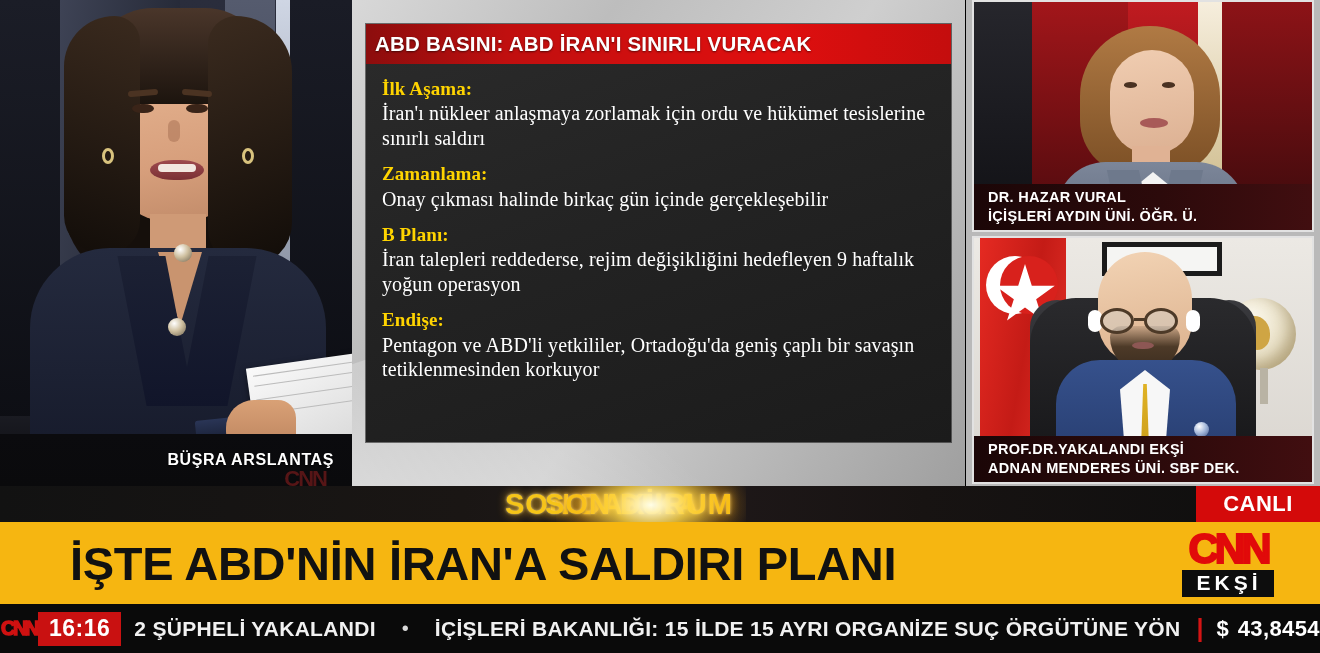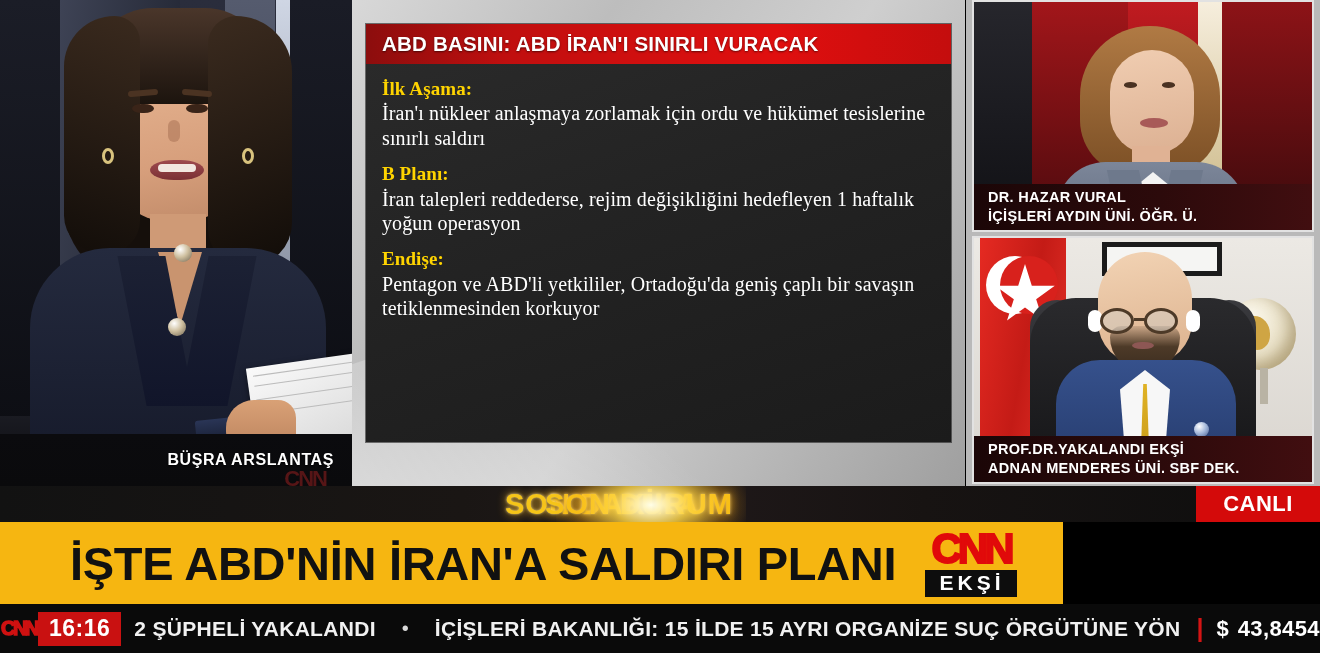--- a/index.html
+++ b/index.html
@@ -124,21 +124,21 @@
     transform:rotate(-18deg);
   }
   #infoboard{
     position:absolute; left:14px; top:24px; width:585px; height:418px;
     background:linear-gradient(160deg,#2b2b2b 0%,#232323 45%,#1b1b1b 100%);
     box-shadow:0 0 0 1px rgba(0,0,0,.5);
   }
   #board-title{
     height:40px; margin:0 0 0 0;
     background:linear-gradient(90deg,#8c0d0d 0%,#c00f0f 24%,#e00f0f 70%,#c40d0d 100%);
-    display:flex; align-items:center; padding-left:16px;
+    display:flex; align-items:center; padding-left:9px;
   }
   #board-title span{
     color:#fff; font-weight:bold; font-size:20.5px; letter-spacing:.2px;
     text-shadow:0 1px 2px rgba(0,0,0,.55);
   }
   .board-body{ padding:14px 16px 0 16px; }
   .blk{ margin-bottom:13px;font-family:Liberation Serif, serif; }
   .blk .lbl{
     color:#ffd400; font-weight:bold; font-size:19px; line-height:1.18;
     letter-spacing:.1px; display:block;
@@ -261,21 +261,21 @@
   #strip-word-b{ left:545px; }
 
   #canli-badge{
     position:absolute; right:0px; top:486px; width:124px; height:36px;
     background:#d40a0a; display:flex; align-items:center; justify-content:center;
   }
   #canli-badge span{ color:#fff; font-size:22px; font-weight:bold; letter-spacing:.5px; }
 
   
   #headline-bar{
-    position:absolute; left:0; top:522px; width:1063px; height:82px;
+    position:absolute; left:0; top:522px; width:1320px; height:82px;
     background:#f6b611;
     display:flex; align-items:center;
   }
   #headline-text{
     margin-left:70px; color:#111; font-size:47px; font-weight:bold;
     letter-spacing:-.3px; white-space:nowrap;
   }
   #cnnturk-logo{
     position:absolute; right:12px; top:0; height:82px; width:160px;
     display:flex; flex-direction:column; align-items:center; justify-content:center;
@@ -371,22 +371,26 @@
         <div id="board-title">
           <span>ABD BASINI: ABD İRAN'I SINIRLI VURACAK</span>
         </div>
 
         <div class="board-body">
           <div class="blk">
             <span class="lbl">İlk Aşama:</span>
             <span class="txt">İran'ı nükleer anlaşmaya zorlamak için ordu ve hükümet tesislerine sınırlı saldırı</span>
           </div>
           <div class="blk">
+            <span class="lbl">Zamanlama:</span>
+            <span class="txt">Onay çıkması halinde birkaç gün içinde gerçekleşebilir</span>
+          </div>
+          <div class="blk">
             <span class="lbl">B Planı:</span>
-            <span class="txt">İran talepleri reddederse, rejim değişikliğini hedefleyen 1 haftalık yoğun operasyon</span>
+            <span class="txt">İran talepleri reddederse, rejim değişikliğini hedefleyen 9 haftalık yoğun operasyon</span>
           </div>
           <div class="blk">
             <span class="lbl">Endişe:</span>
             <span class="txt">Pentagon ve ABD'li yetkililer, Ortadoğu'da geniş çaplı bir savaşın tetiklenmesinden korkuyor</span>
           </div>
         </div>
 
       </div>
     </div>
 

